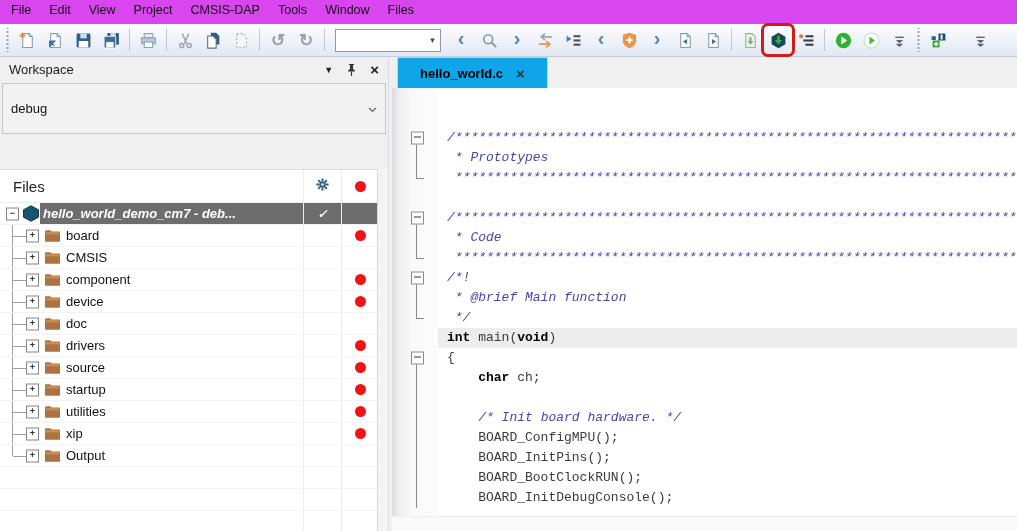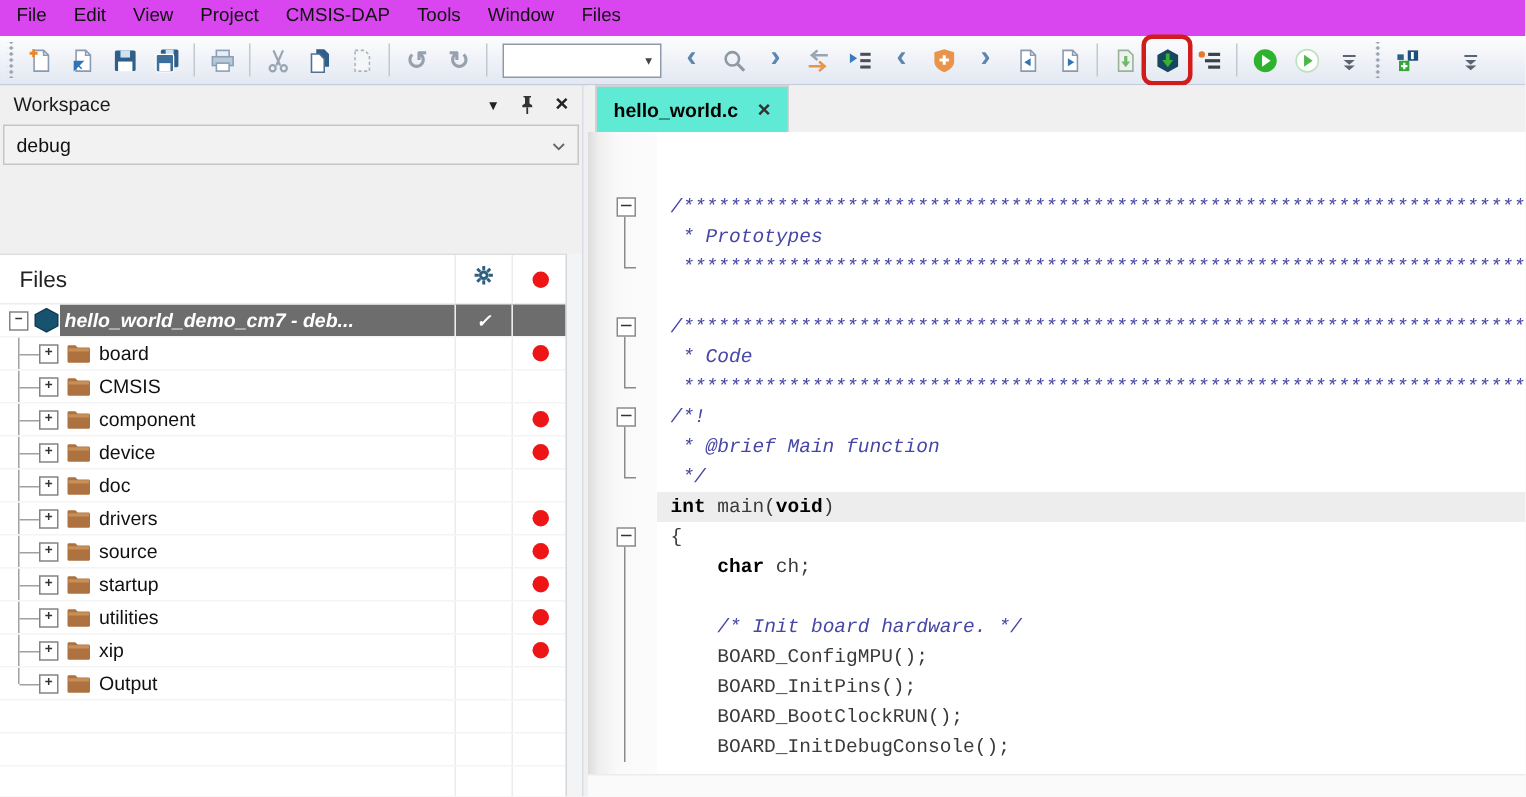--- a/index.html
+++ b/index.html
@@ -28,21 +28,21 @@
   .glyph.curl{font-size:17px;color:#97a1ad;}
   
   .workspace{position:absolute;top:57px;left:0;width:388px;bottom:0;background:#f0f0f0;}
   .panel-header{height:25px;display:flex;align-items:center;padding:0 9px;font-size:13px;color:#1a1a1a;}
   .panel-header .sp{flex:1;}
   .ph-icon{margin-left:13px;display:flex;align-items:center;color:#222;}
   .ph-icon svg{display:block;}
   .tri{font-size:9px;color:#222;}
   .xmark{font-size:15px;font-weight:bold;color:#222;line-height:1;}
   .config-combo{margin:1px 2px 2px 2px;height:25px;background:#f2f2f2;border:1px solid #c6c6c6;
-                display:flex;align-items:center;padding:0 8px;font-size:13px;color:#111;}
+                display:flex;align-items:center;padding:12px 8px;font-size:13px;color:#111;}
   .config-combo .sp{flex:1;}
   .files{position:absolute;top:112px;left:0;right:10px;bottom:0;background:#fff;border-top:1px solid #dcdcdc;overflow:hidden;}
   .vstrip{position:absolute;top:112px;right:0;width:10px;bottom:0;background:#f3f4f6;border-left:1px solid #d8d8d8;}
   .files-header{height:32px;display:flex;align-items:center;border-bottom:1px solid #ededed;}
   .files-header .fh-label{flex:1;font-size:15px;color:#222;padding-left:13px;}
   .col-set{width:37px;height:100%;border-left:1px solid #ececec;display:flex;align-items:center;justify-content:center;flex:none;}
   .col-dot{width:36px;height:100%;border-left:1px solid #ececec;display:flex;align-items:center;justify-content:center;flex:none;}
   .dot{width:11px;height:11px;border-radius:50%;background:#ed1515;}
   .trow{height:21px;display:flex;align-items:stretch;border-bottom:1px solid #f4f4f4;font-size:13px;color:#111;}
   .col-main{flex:1;position:relative;display:flex;align-items:center;overflow:hidden;min-width:0;}
@@ -54,22 +54,22 @@
   .ticon{flex:none;display:flex;align-items:center;}
   .tlabel{margin-left:5px;white-space:nowrap;}
   .sel-bg{background:#6d6d6d !important;color:#fff !important;font-style:italic;}
   .proj-label{flex:1;height:100%;display:flex;align-items:center;font-weight:bold;padding-left:3px;white-space:nowrap;overflow:hidden;}
   .check{color:#fff;font-weight:bold;font-size:12px;}
   
   .splitter{position:absolute;left:388px;top:57px;width:4px;bottom:0;background:#f0f0f0;border-left:1px solid #d8dde5;}
   
   .editor{position:absolute;left:392px;top:57px;right:0;bottom:0;background:#fff;}
   .tabbar{height:31px;background:#f0f0f0;display:flex;align-items:flex-end;}
-  .tab{height:30px;background:#5eead4;border:1px solid #d0d0d0;border-bottom:none;display:flex;align-items:center;
-       padding:0 11px;margin-left:5px;font-size:13px;font-weight:bold;color:#000;}
+  .tab{height:30px;background:#0ea5e9;border:1px solid #d0d0d0;border-bottom:none;display:flex;align-items:center;
+       padding:0 22px;margin-left:5px;font-size:13px;font-weight:bold;color:#000;}
   .tab .close{margin-left:13px;color:#333;font-weight:bold;font-size:15px;line-height:1;}
   .content{position:absolute;top:31px;left:0;right:0;bottom:14px;background:#fff;overflow:hidden;}
   .margin-bg{position:absolute;left:0;top:0;bottom:0;width:46px;
              background:linear-gradient(90deg,#dcdcdc,#efefef 7px,#f9f9f9 20px,#fcfcfc);}
   .code{position:absolute;top:40px;left:0;right:0;font:13px/20px "Liberation Mono","DejaVu Sans Mono",monospace;
         color:#3a3a3a;white-space:pre;}
   .cl{height:20px;display:flex;position:relative;}
   .fold{width:46px;flex:none;position:relative;}
   .fold .vln{position:absolute;left:24px;top:0;bottom:0;border-left:1px solid #8a8a8a;}
   .fold .vln.top-half{bottom:50%;}

